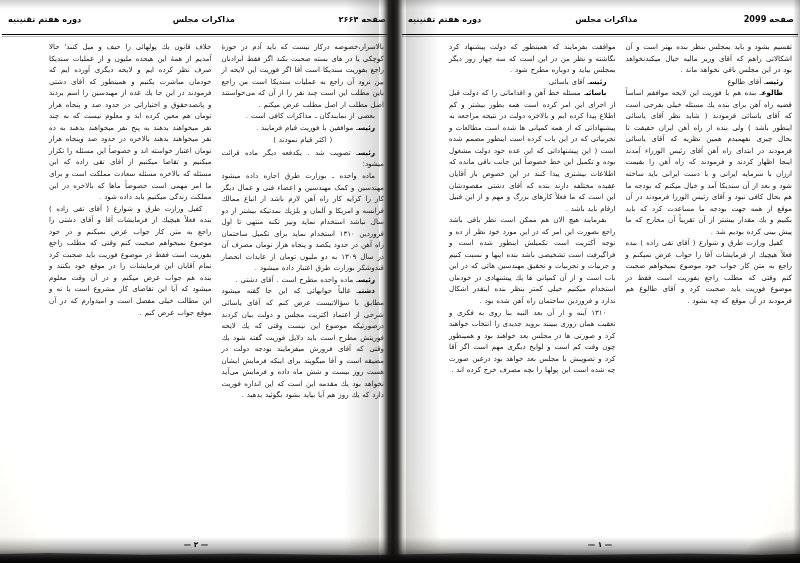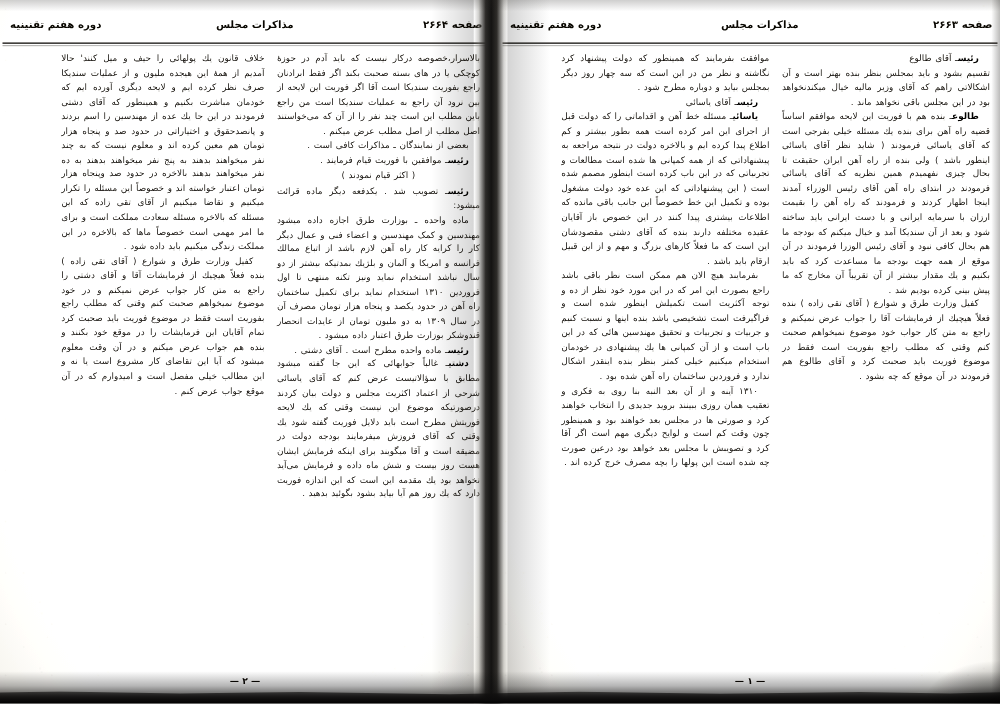--- a/index.html
+++ b/index.html
@@ -180,31 +180,31 @@
       </div>
     </div>
 
     <div class="folio">— ۲ —</div>
   </div>
 
   <div class="page right inkfuzz">
     <div class="noise"></div>
 
     <div class="runhead">
-      <span class="rh-outer">صفحه ۲۶۶۳</span>
+      <span class="rh-outer">صفحه 2099</span>
       <span class="rh-center">مذاکرات مجلس</span>
       <span class="rh-inner">دوره هفتم تقنینیه</span>
     </div>
     <div class="rule"></div>
 
     <div class="cols">
 
       <div class="col">
+        <p class="tx"><span>تقسیم بشود و باید بمجلس بنظر بنده بهتر است و آن اشکالاتی راهم که آقای وزیر مالیه خیال میکندنخواهد بود در این مجلس باقی نخواهد ماند .</span></p>
         <p class="tx ind"><span class="spk">رئیس</span><span>ـ آقای طالوع</span></p>
-        <p class="tx"><span>تقسیم بشود و باید بمجلس بنظر بنده بهتر است و آن اشکالاتی راهم که آقای وزیر مالیه خیال میکندنخواهد بود در این مجلس باقی نخواهد ماند .</span></p>
         <p class="tx ind"><span class="spk">طالوع</span><span>ـ بنده هم با فوریت این لایحه موافقم اساساً قضیه راه آهن برای بنده یك مسئله خیلی بفرجی است که آقای یاسائی فرمودند ( شاید نظر آقای یاسائی اینطور باشد ) ولی بنده از راه آهن ایران حقیقت تا بحال چیزی نفهمیدم همین نظریه که آقای یاسائی فرمودند در ابتدای راه آهن آقای رئیس الوزراء آمدند اینجا اظهار کردند و فرمودند که راه آهن را بقیمت ارزان با سرمایه ایرانی و با دست ایرانی باید ساخته شود و بعد از آن سندیکا آمد و خیال میکنم که بودجه ما هم بحال کافی نبود و آقای رئیس الوزرا فرمودند در آن موقع از همه جهت بودجه ما مساعدت کرد که باید بکنیم و یك مقدار بیشتر از آن تقریباً آن مخارج که ما پیش بینی کرده بودیم شد .</span></p>
         <p class="tx ind"><span>کفیل وزارت طرق و شوارع ( آقای تقی زاده ) بنده فعلاً هیچیك از فرمایشات آقا را جواب عرض نمیکنم و راجع به متن کار جواب خود موضوع نمیخواهم صحبت کنم وقتی که مطلب راجع بفوریت است فقط در موضوع فوریت باید صحبت کرد و آقای طالوع هم فرمودند در آن موقع که چه بشود .</span></p>
       </div>
 
       <div class="col">
         <p class="tx"><span>موافقت بفرمایند که همینطور که دولت پیشنهاد کرد نگاشته و نظر من در این است که سه چهار روز دیگر بمجلس بیاید و دوباره مطرح شود .</span></p>
         <p class="tx ind"><span class="spk">رئیس</span><span>ـ آقای یاسائی</span></p>
         <p class="tx ind"><span class="spk">یاسائی</span><span>ـ مسئله خط آهن و اقداماتی را که دولت قبل از اجرای این امر کرده است همه بطور بیشتر و کم اطلاع پیدا کرده ایم و بالاخره دولت در نتیجه مراجعه به پیشنهاداتی که از همه کمپانی ها شده است مطالعات و تجربیاتی که در این باب کرده است اینطور مصمم شده است ( این پیشنهاداتی که این عده خود دولت مشغول بوده و تکمیل این خط خصوصاً این جانب باقی مانده که اطلاعات بیشتری پیدا کنند در این خصوص باز آقایان عقیده مختلفه دارند بنده که آقای دشتی مقصودشان این است که ما فعلاً کارهای بزرگ و مهم و از این قبیل ارقام باید باشد .</span></p>
         <p class="tx ind"><span>بفرمایند هیچ الان هم ممکن است نظر باقی باشد راجع بصورت این امر که در این مورد خود نظر از ده و توجه آکثریت است تکمیلش اینطور شده است و فراگیرفت است تشخیصی باشد بنده اینها و نسبت کنیم و جربیات و تجربیات و تحقیق مهندسین هائی که در این باب است و از آن کمپانی ها یك پیشنهادی در خودمان استخدام میکنیم خیلی کمتر بنظر بنده اینقدر اشکال ندارد و فروردین ساختمان راه آهن شده بود .</span></p>
         <p class="tx ind"><span>۱۳۱۰ آینه و از آن بعد النبه بنا روی به فکری و تعقیب همان روزی ببینند بروید جدیدی را انتخاب خواهند کرد و صورتی ها در مجلس بعد خواهند بود و همینطور چون وقت کم است و لوایح دیگری مهم است اگر آقا کرد و تصویبش با مجلس بعد خواهد بود درعین صورت چه شده است این پولها را بچه مصرف خرج کرده اند .</span></p>

